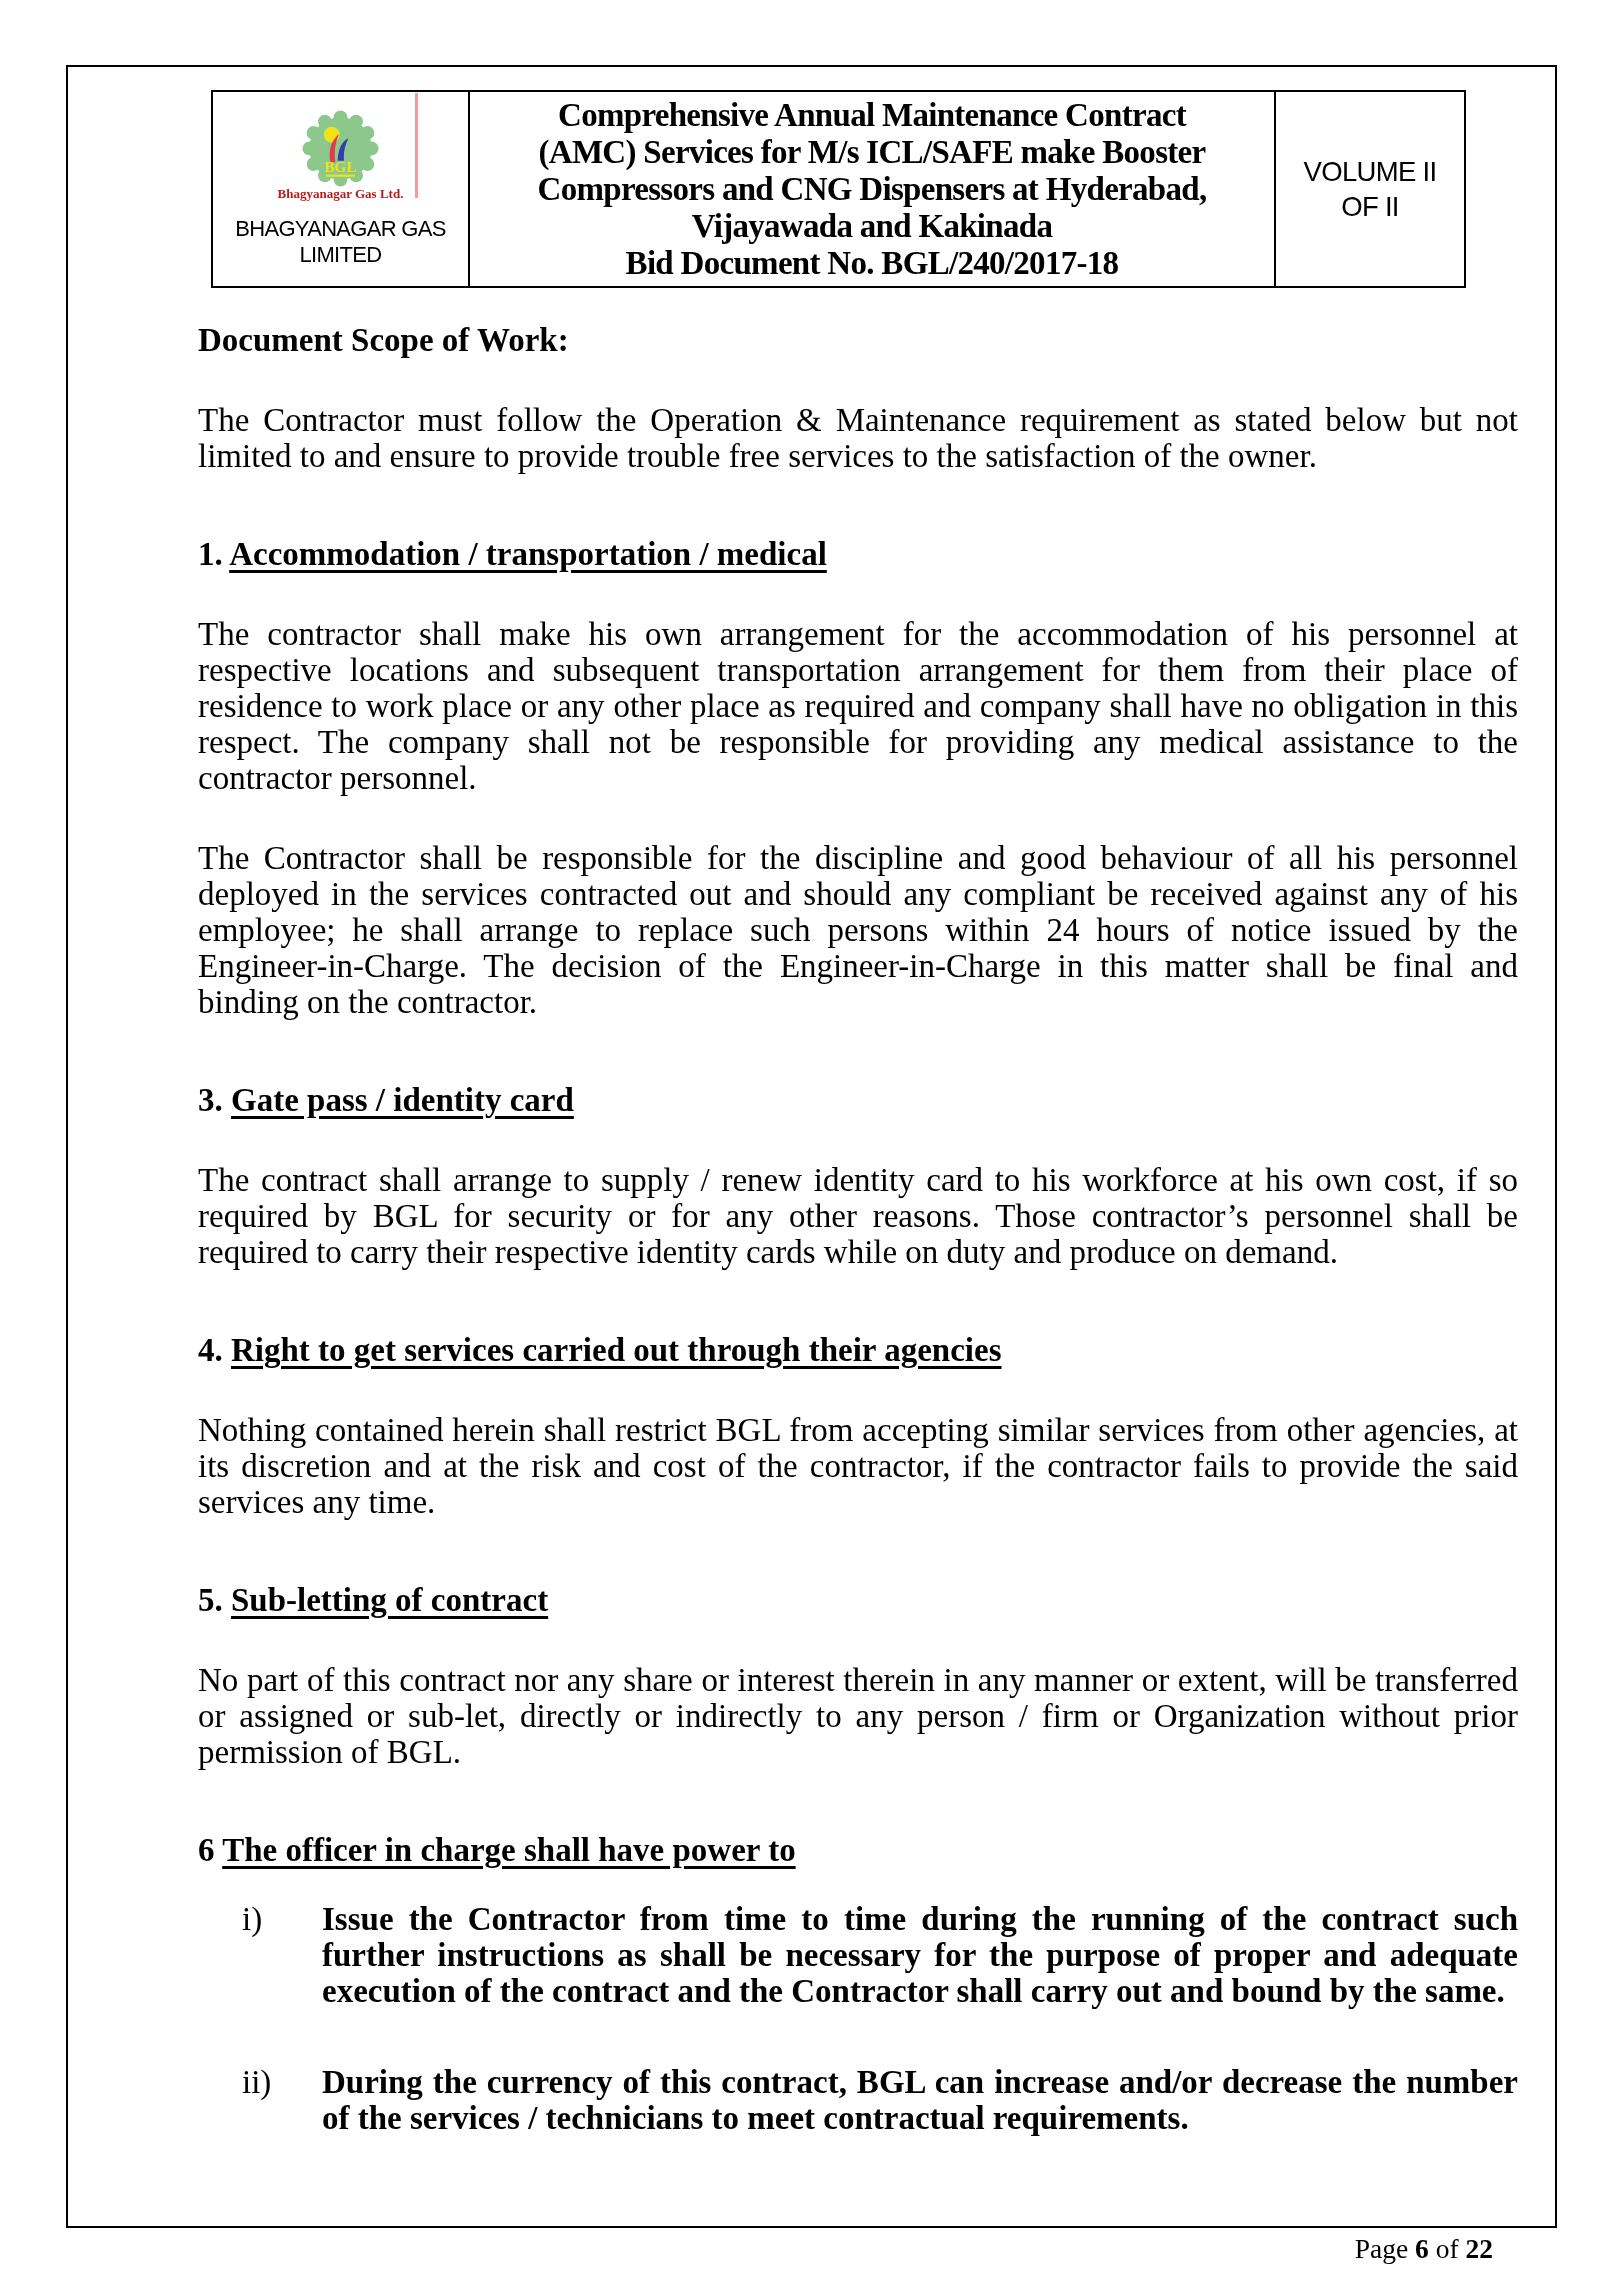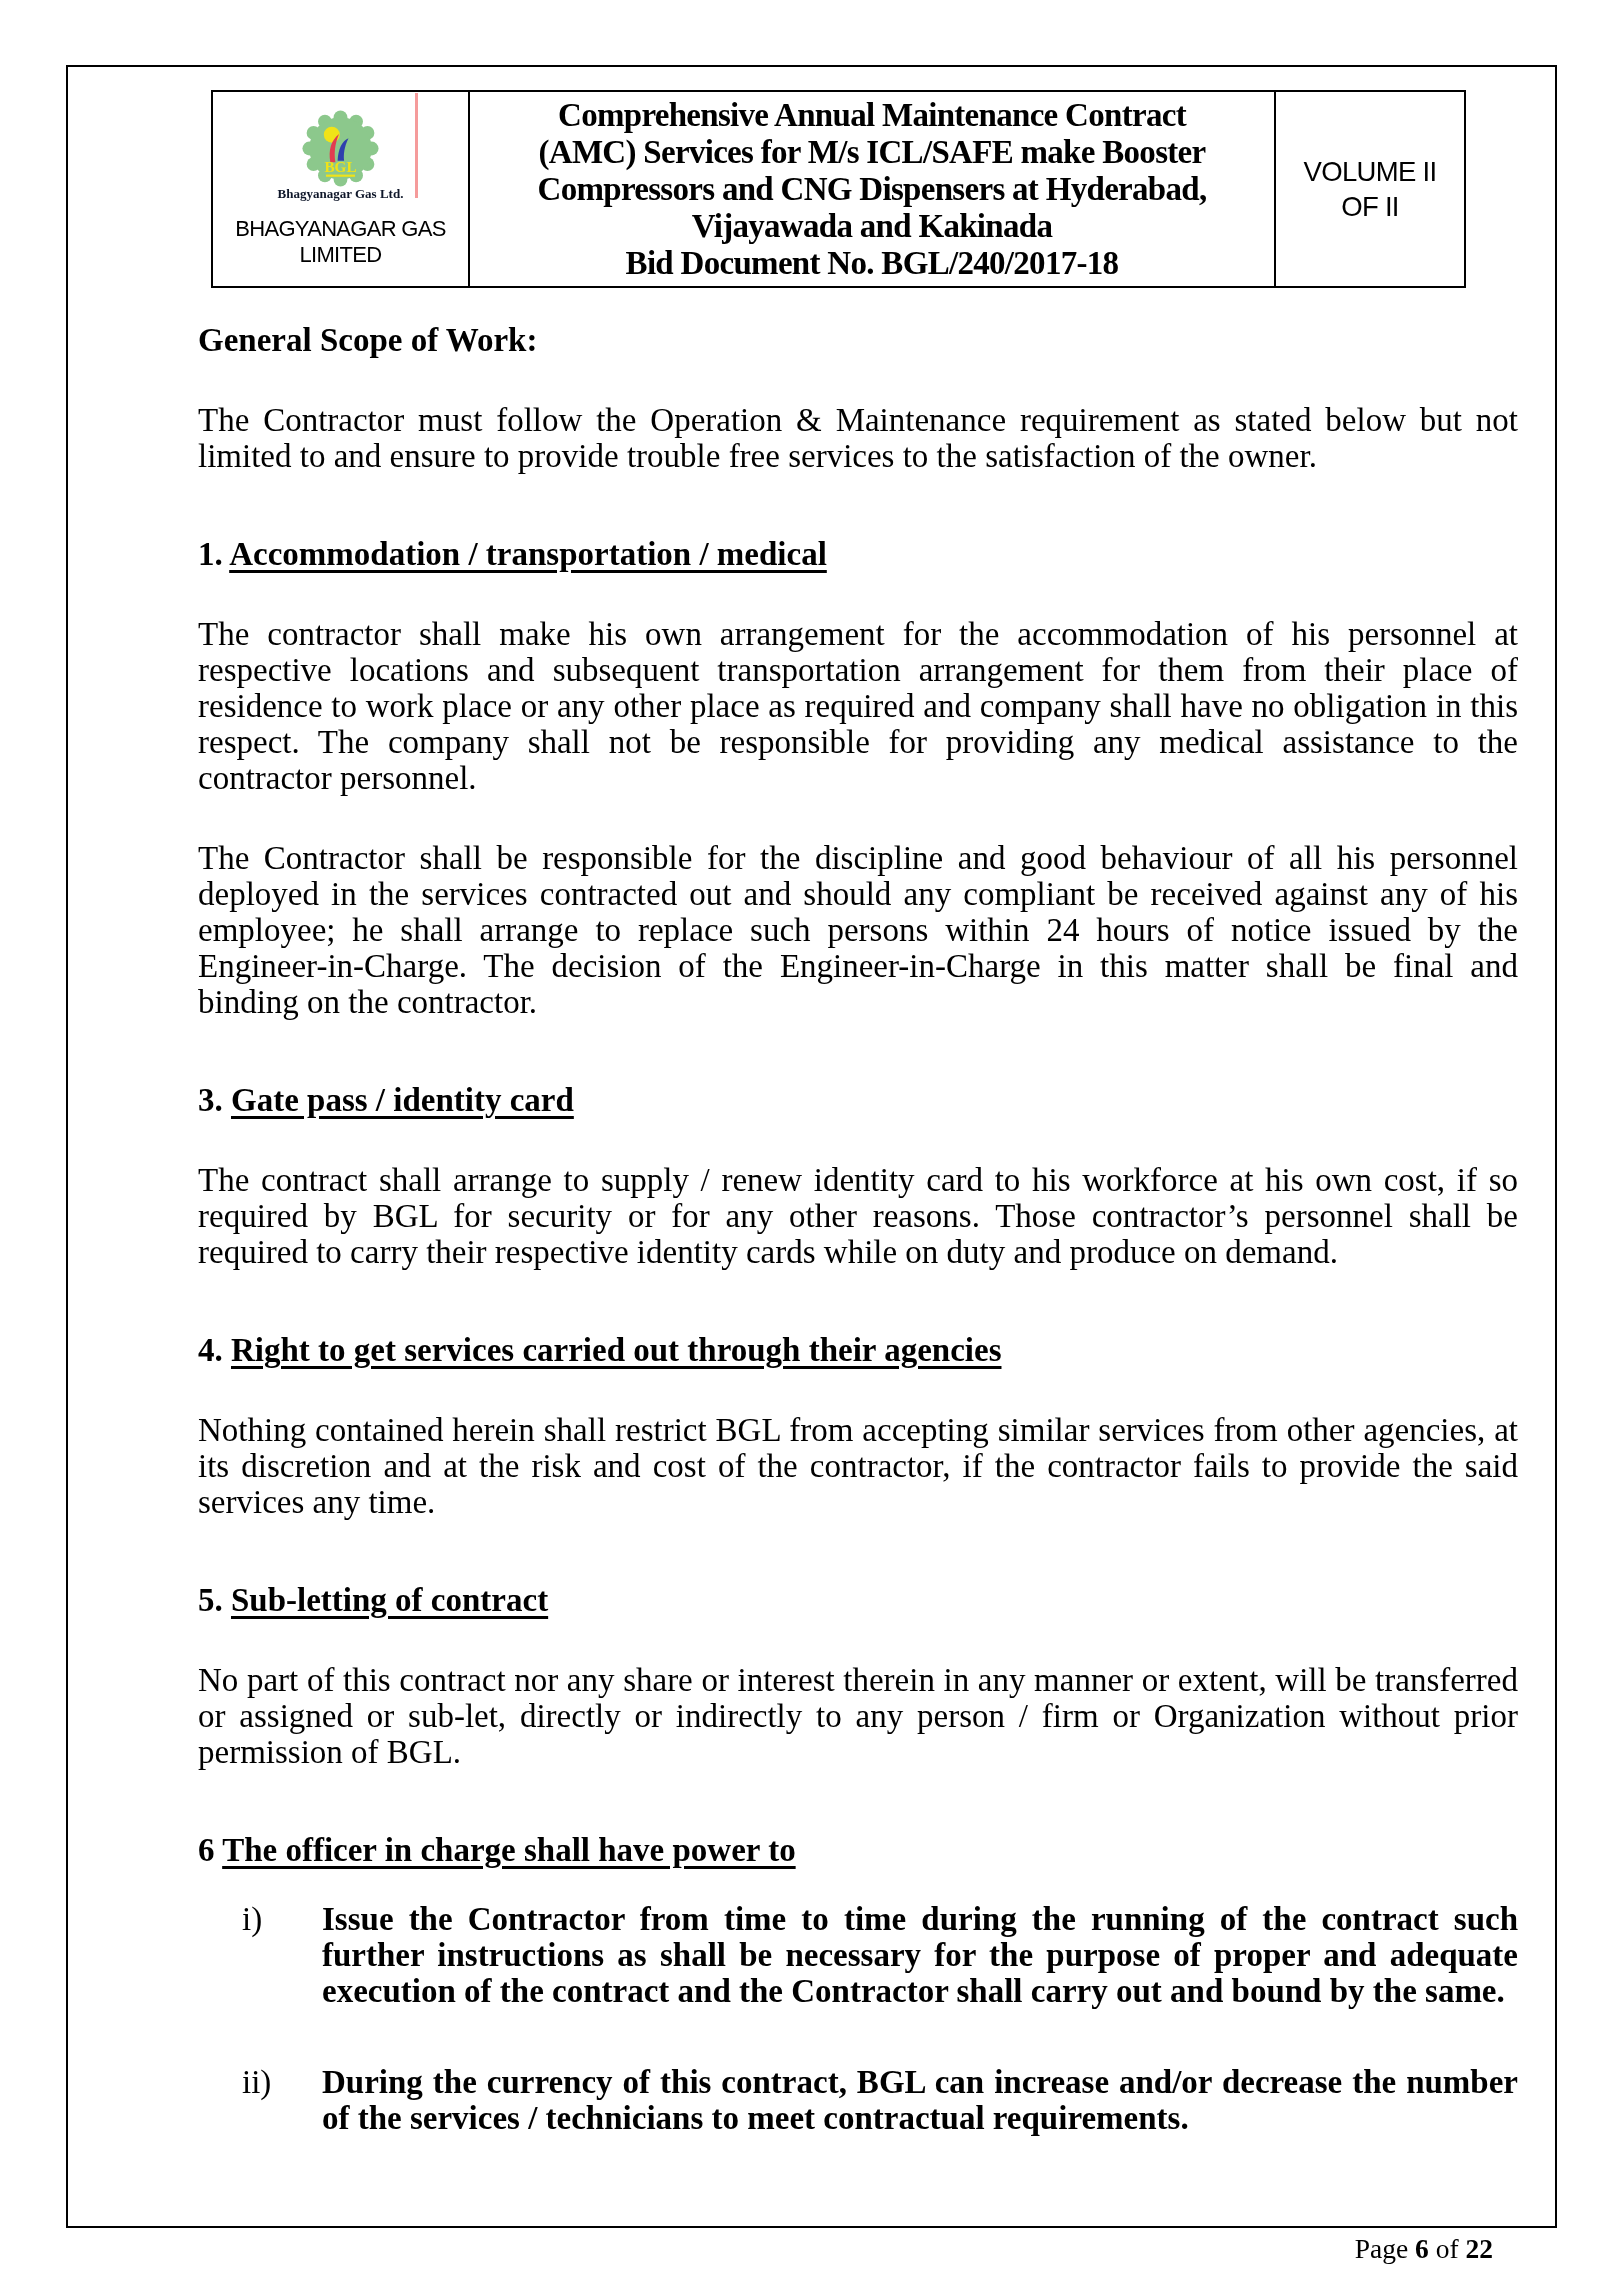--- a/index.html
+++ b/index.html
@@ -8,21 +8,21 @@
   .border-box{position:absolute;left:66px;top:65px;width:1491px;height:2163px;
         border:2.6px solid #000;box-sizing:border-box;}
   
   .header-table{position:absolute;left:143px;top:23px;border-collapse:collapse;}
   .header-table td{border:2.6px solid #000;padding:0;vertical-align:middle;margin-left:16px;}
   .logo-cell{width:255px;height:194px;position:relative;text-align:center;vertical-align:top;padding-top:6.5px;border-radius:20px;}
   .title-cell{width:804px;text-align:center;font-weight:bold;font-size:33px;line-height:37px;
         letter-spacing:-0.7px;padding:2.6px 6.5px;}
   .volume-cell{width:188px;text-align:center;font-family:"Liberation Sans",sans-serif;
         font-size:27.5px;line-height:35px;letter-spacing:-0.7px;}
-  .brand-line{color:#0f172a;font-size:13px;line-height:14.4px;font-weight:bold;margin-top:0.7px;}
+  .brand-line{color:#b91c1c;font-size:13px;line-height:14.4px;font-weight:bold;margin-top:0.7px;}
   .company-name{font-family:"Liberation Sans",sans-serif;font-size:22px;line-height:26px;
         letter-spacing:-0.7px;margin-top:14.4px;color:#000;}
   .red-sep{position:absolute;left:202px;top:1.3px;width:2.6px;height:105px;background:#f59b9b;}
   
   .content{position:absolute;left:130px;top:217px;width:1320px;}
   .doc-heading{font-size:33px;line-height:36px;font-weight:bold;margin:62px 0 33px 0;text-align:left;}
   .doc-heading.first{margin-top:38px;}
   .doc-heading .underlined{text-decoration:underline;text-decoration-thickness:2.6px;text-underline-offset:5.2px;}
   .doc-para{font-size:33px;line-height:36px;text-align:justify;margin:44px 0 0 0;}
   .list-item{display:flex;margin:33px 0 0 0;padding-left:44px;font-size:33px;line-height:36px;}
@@ -83,21 +83,21 @@
         <td class="volume-cell">
           <div>VOLUME II</div>
           <div>OF II</div>
         </td>
       </tr>
     </tbody>
       </table>
 
     <div class="content">
 
-      <div class="doc-heading first">General Scope of Work:</div>
+      <div class="doc-heading first">Document Scope of Work:</div>
 
       <p class="doc-para">The Contractor must follow the Operation &amp; Maintenance requirement as stated below but not limited to and ensure to provide trouble free services to the satisfaction of the owner.</p>
 
       <div class="doc-heading">
         <span>1.</span>
         <span class="underlined">Accommodation / transportation / medical</span>
       </div>
       <p class="doc-para">The contractor shall make his own arrangement for the accommodation of his personnel at respective locations and subsequent transportation arrangement for them from their place of residence to work place or any other place as required and company shall have no obligation in this respect. The company shall not be responsible for providing any medical assistance to the contractor personnel.</p>
 
       <p class="doc-para">The Contractor shall be responsible for the discipline and good behaviour of all his personnel deployed in the services contracted out and should any compliant be received against any of his employee; he shall arrange to replace such persons within 24 hours of notice issued by the Engineer-in-Charge. The decision of the Engineer-in-Charge in this matter shall be final and binding on the contractor.</p>

